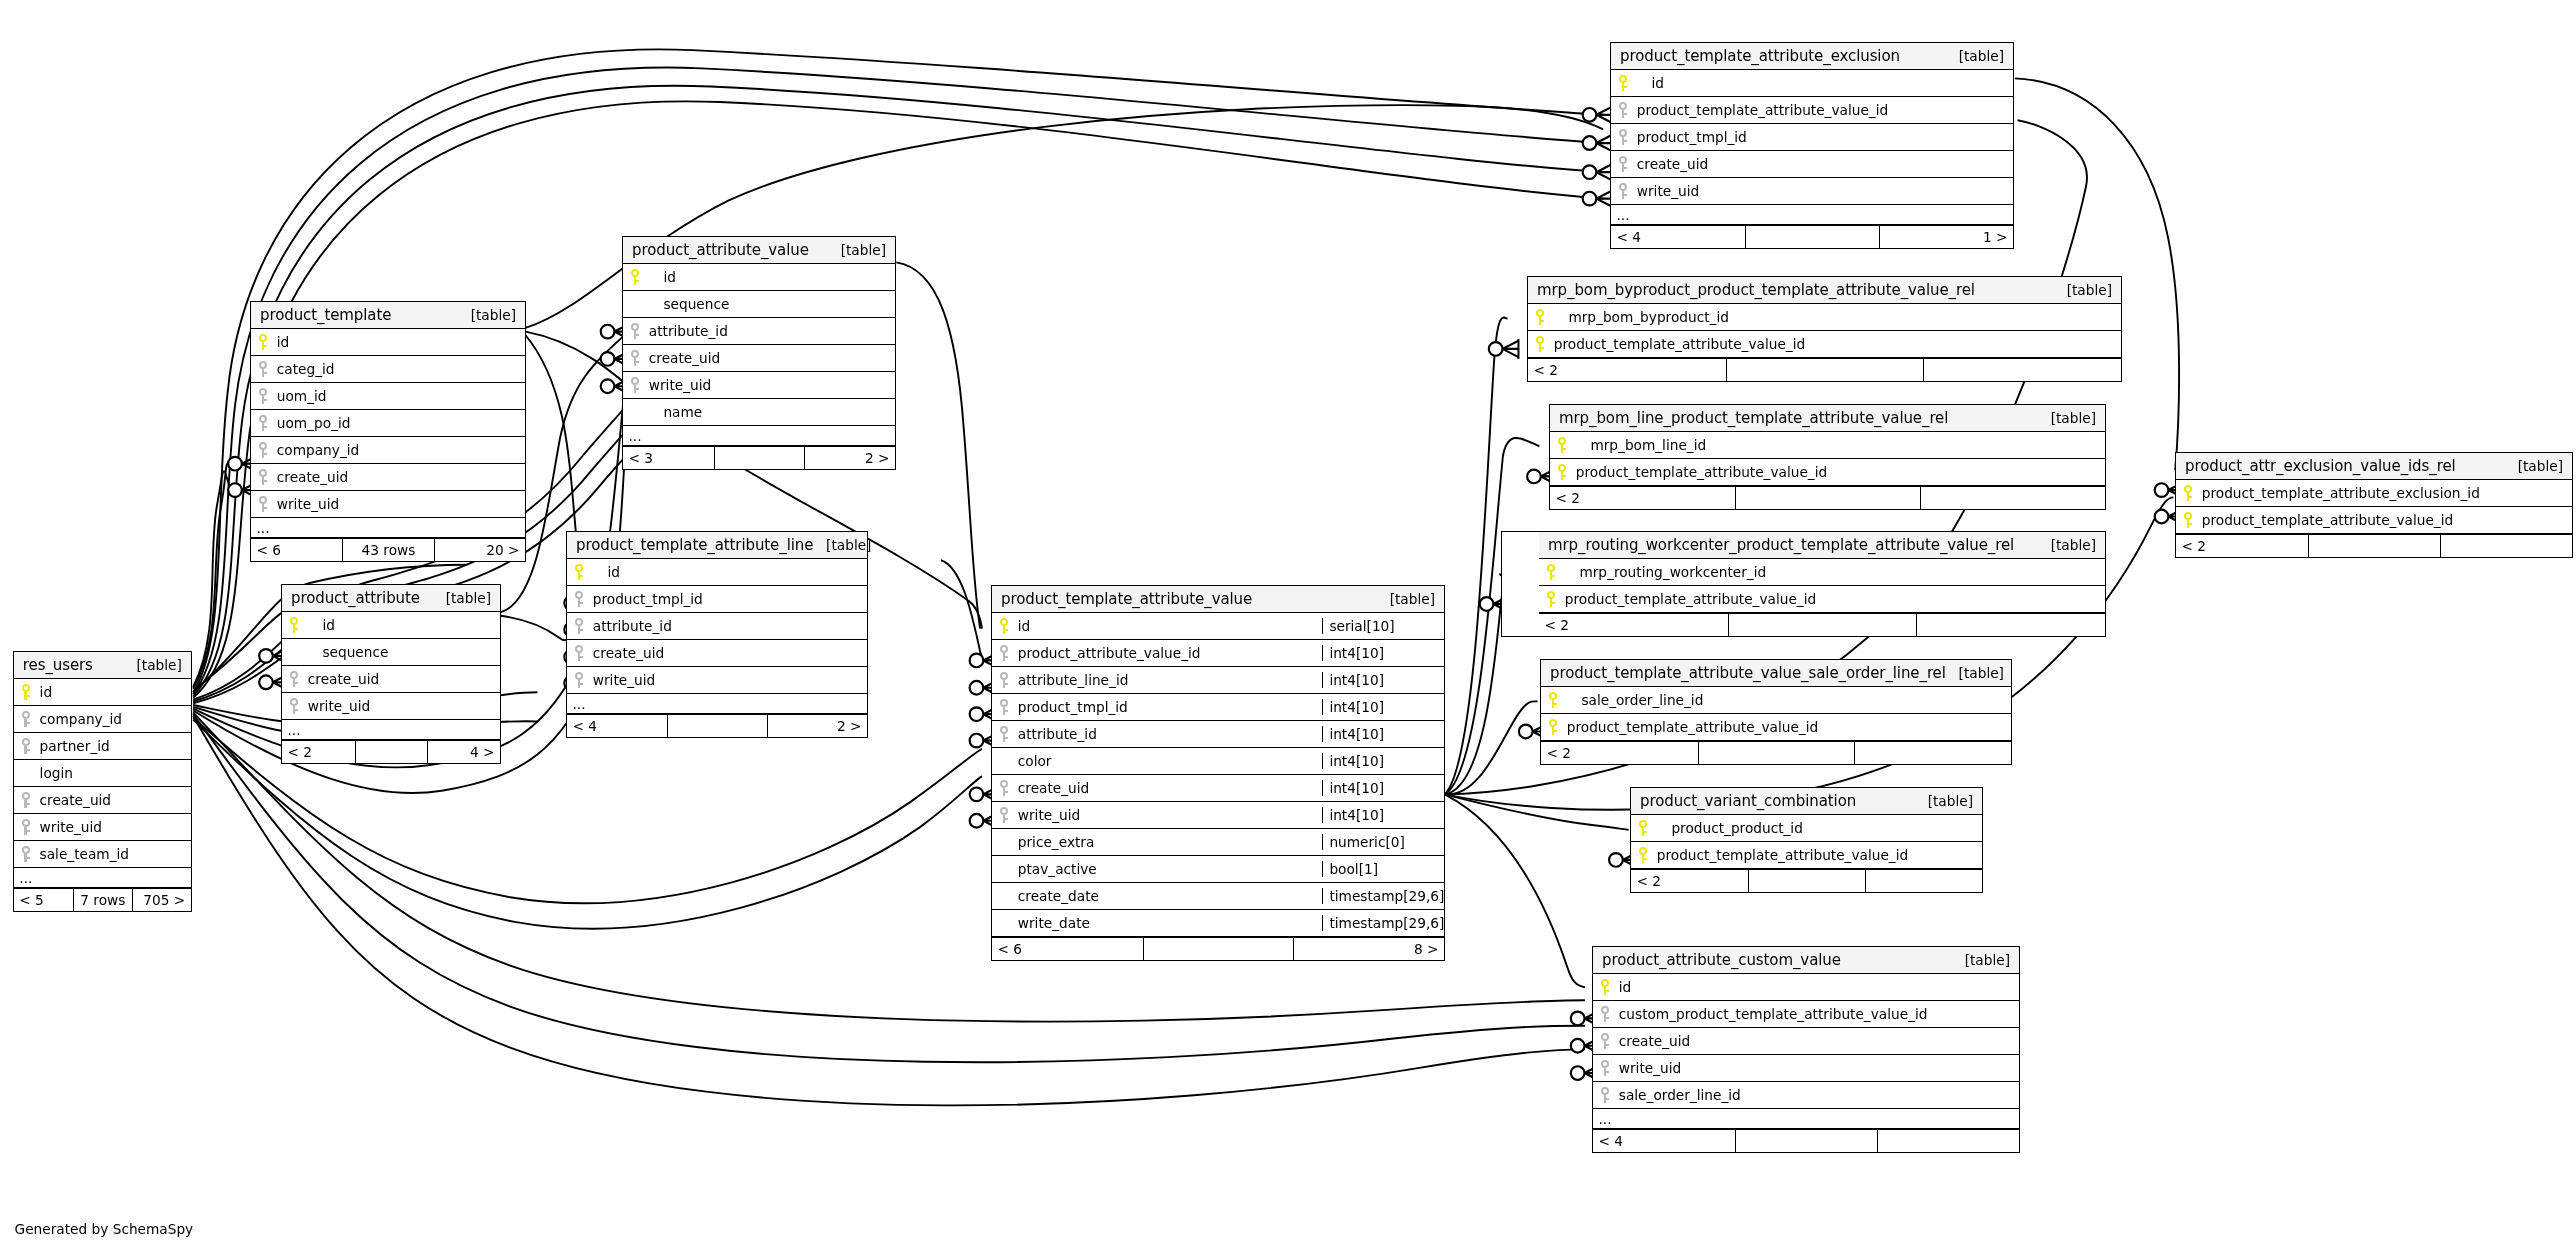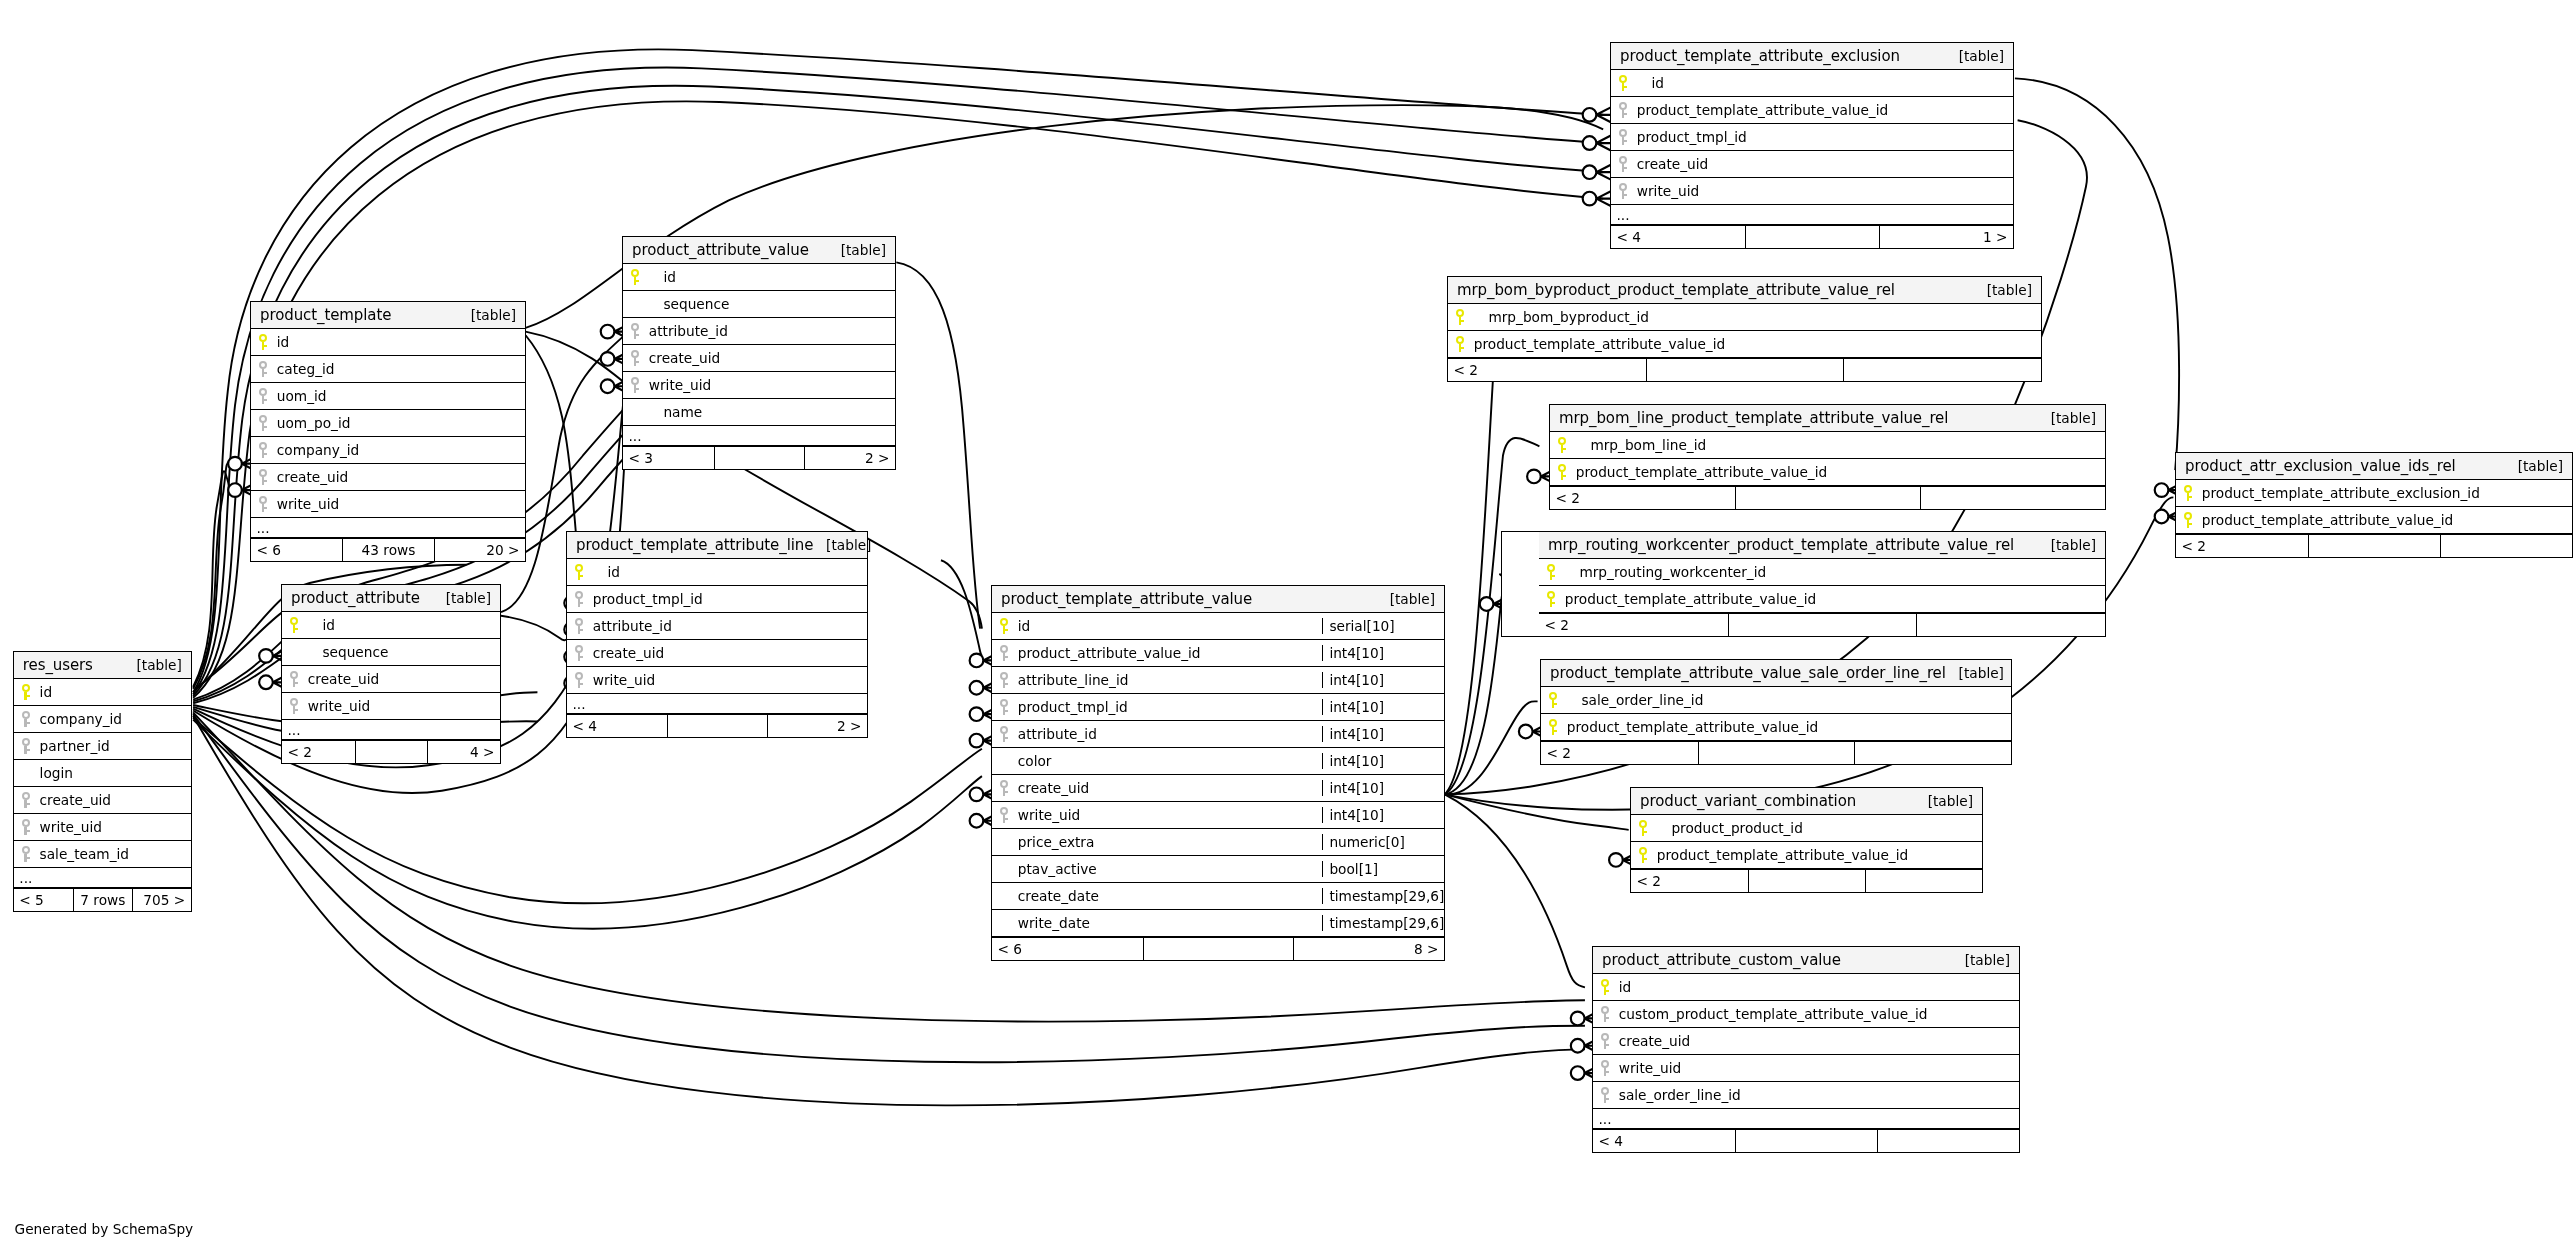--- a/index.html
+++ b/index.html
@@ -253,21 +253,21 @@
           </div>
           <div class="col-name">write_uid</div>
         </div>
         <div class="ellipsis">...</div>
         <div class="tfoot">
           <div class="f-l">&lt; 4</div>
           <div class="f-c"></div>
           <div class="f-r">1 &gt;</div>
         </div>
       </div>
-      <div class="tbl" style="left: 1447px; top: 276px; width: 595px;">
+      <div class="tbl" style="left: 1527px; top: 276px; width: 595px;">
         <div class="thead">
           <span class="tname">mrp_bom_byproduct_product_template_attribute_value_rel</span>
           <span class="ttag">[table]</span>
         </div>
         <div class="row">
           <div class="col-key">
             <span class="key pk">
               <i class="head"></i>
               <i class="stem"></i>
               <i class="tooth"></i>

